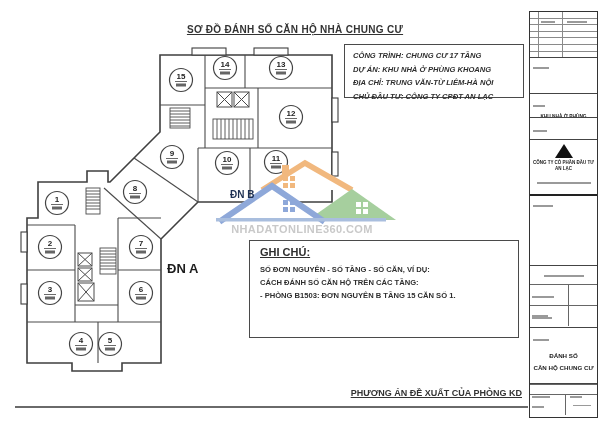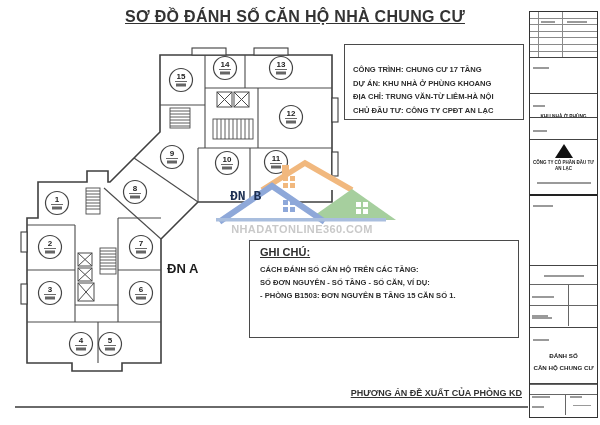--- a/index.html
+++ b/index.html
@@ -1,30 +1,30 @@
 <!DOCTYPE html>
 <html><head>
 <meta charset="utf-8">
 <style>
   html,body{margin:0;padding:0;background:#fff;}
   #sheet{position:relative;width:600px;height:425px;background:#fff;overflow:hidden;
          font-family:"Liberation Sans",sans-serif;color:#2e2e2e;}
   .abs{position:absolute;}
   
-  #main-title{left:60px;top:8px;width:470px;text-align:center;font-size:16px;font-weight:bold;
+  #main-title{left:60px;top:24px;width:470px;text-align:center;font-size:10px;font-weight:bold;
               letter-spacing:.3px;color:#333;text-decoration:underline;}
   
   .framebox{border:1.4px solid #4a4a4a;background:#fff;box-sizing:border-box;}
-  #info-box{left:344px;top:44px;width:180px;height:76px;padding:18px 8px;}
+  #info-box{left:344px;top:44px;width:180px;height:54px;padding:4px 8px;font-style:italic;}
   #info-box .ln{font-size:7.6px;font-weight:bold;line-height:13.5px;white-space:nowrap;}
   #notes-box{left:249px;top:240px;width:270px;height:98px;padding:5px 10px;}
   #notes-heading{font-size:11px;font-weight:bold;text-decoration:underline;margin-bottom:5px;}
   #notes-box .ln{font-size:7.6px;font-weight:bold;line-height:13px;white-space:nowrap;}
   
-  #dn-b-label{left:230px;top:189px;font-size:13px;font-weight:bold;color:#1c2f52;font-family:Liberation Mono, monospace;}
+  #dn-b-label{left:230px;top:189px;font-size:10px;font-weight:bold;color:#1c2f52;}
   #dn-a-label{left:167px;top:261px;font-size:13px;font-weight:bold;color:#1d1d1d;}
   
   #watermark-text{left:186px;top:223px;width:232px;text-align:center;font-size:11px;
                   font-weight:bold;color:#c9c9c9;letter-spacing:.4px;white-space:nowrap;}
   
   #footer-note{left:280px;top:388px;width:242px;text-align:right;font-size:9px;font-weight:bold;
                text-decoration:underline;color:#333;}
   #footer-line{left:15px;top:406px;width:513px;height:2px;background:#6a6a6a;}
   
   #title-block{left:529px;top:11px;width:69px;height:407px;border:1.5px solid #333;
@@ -249,22 +249,22 @@
 
   <div class="abs framebox" id="info-box">
     <div class="ln">CÔNG TRÌNH: CHUNG CƯ 17 TẦNG</div>
     <div class="ln">DỰ ÁN: KHU NHÀ Ở PHÙNG KHOANG</div>
     <div class="ln">ĐỊA CHỈ: TRUNG VĂN-TỪ LIÊM-HÀ NỘI</div>
     <div class="ln">CHỦ ĐẦU TƯ: CÔNG TY CPĐT AN LẠC</div>
   </div>
 
   <div class="abs framebox" id="notes-box">
     <div id="notes-heading">GHI CHÚ:</div>
+    <div class="ln">SỐ ĐƠN NGUYÊN - SỐ TẦNG - SỐ CĂN, VÍ DỤ:</div>
     <div class="ln">CÁCH ĐÁNH SỐ CĂN HỘ TRÊN CÁC TẦNG:</div>
-    <div class="ln">SỐ ĐƠN NGUYÊN - SỐ TẦNG - SỐ CĂN, VÍ DỤ:</div>
     <div class="ln">- PHÒNG B1503: ĐƠN NGUYÊN B TẦNG 15 CĂN SỐ 1.</div>
   </div>
 
   <div class="abs" id="dn-b-label">ĐN B</div>
   <div class="abs" id="dn-a-label">ĐN A</div>
 
   <div class="abs" id="footer-note">PHƯƠNG ÁN ĐỀ XUẤT CỦA PHÒNG KD</div>
   <div class="abs" id="footer-line"></div>
 
   <div class="abs" id="title-block">

